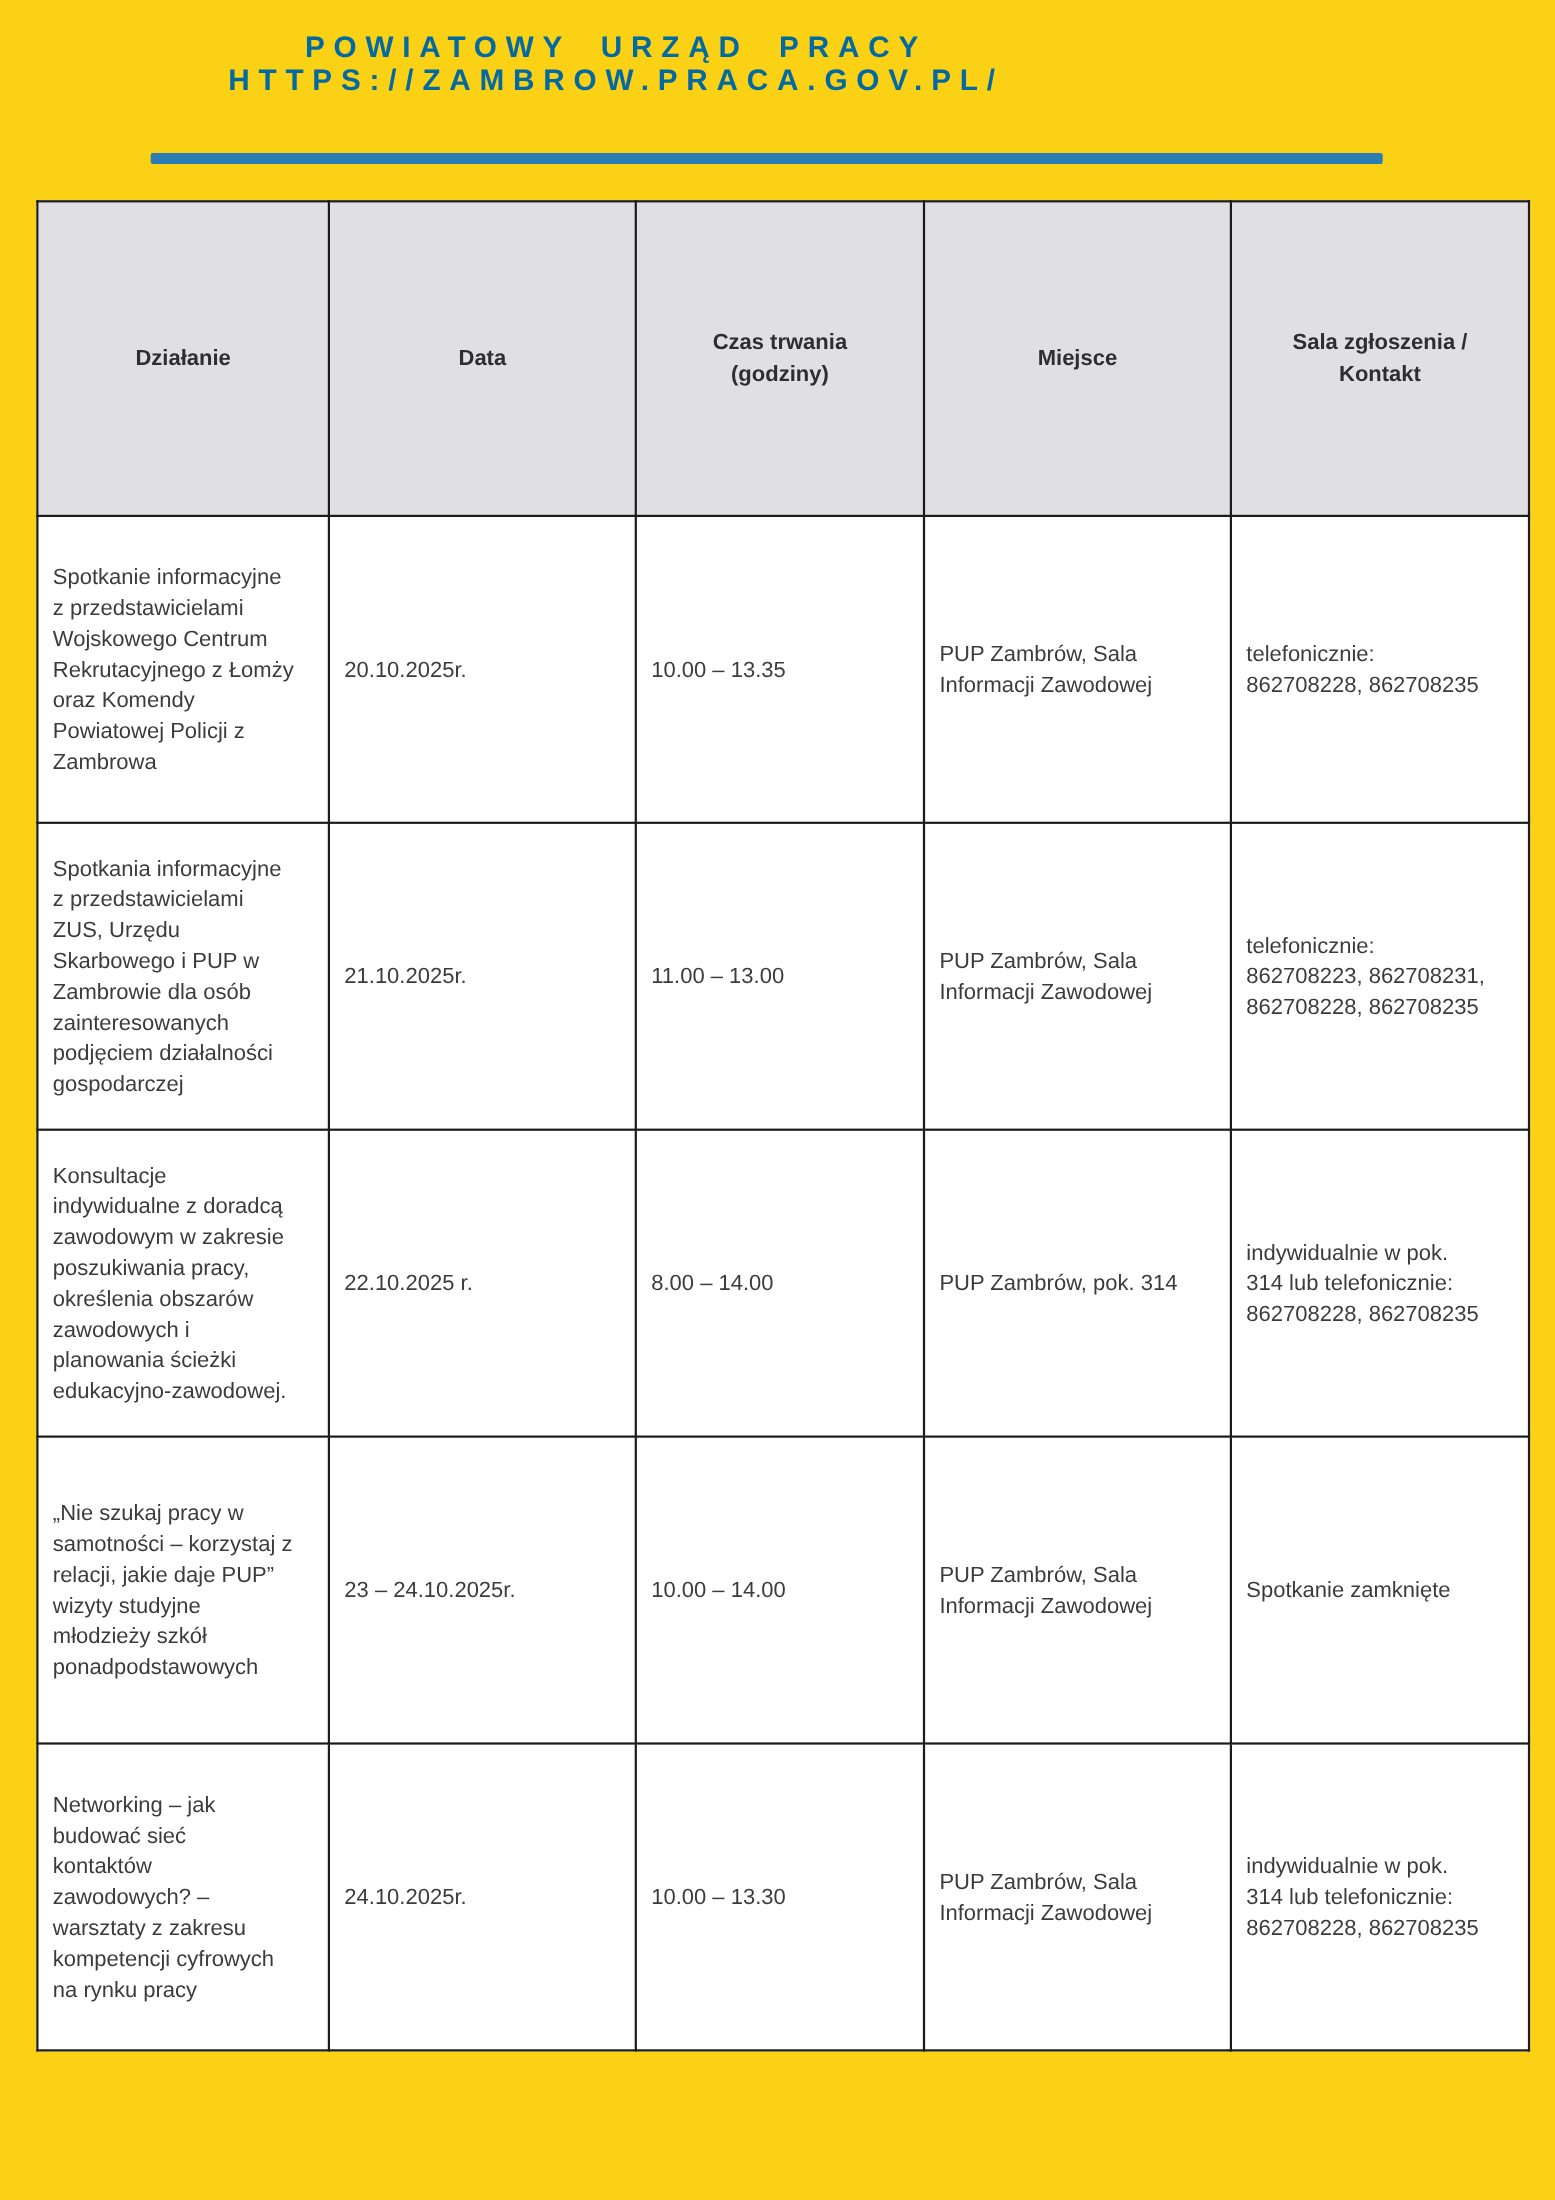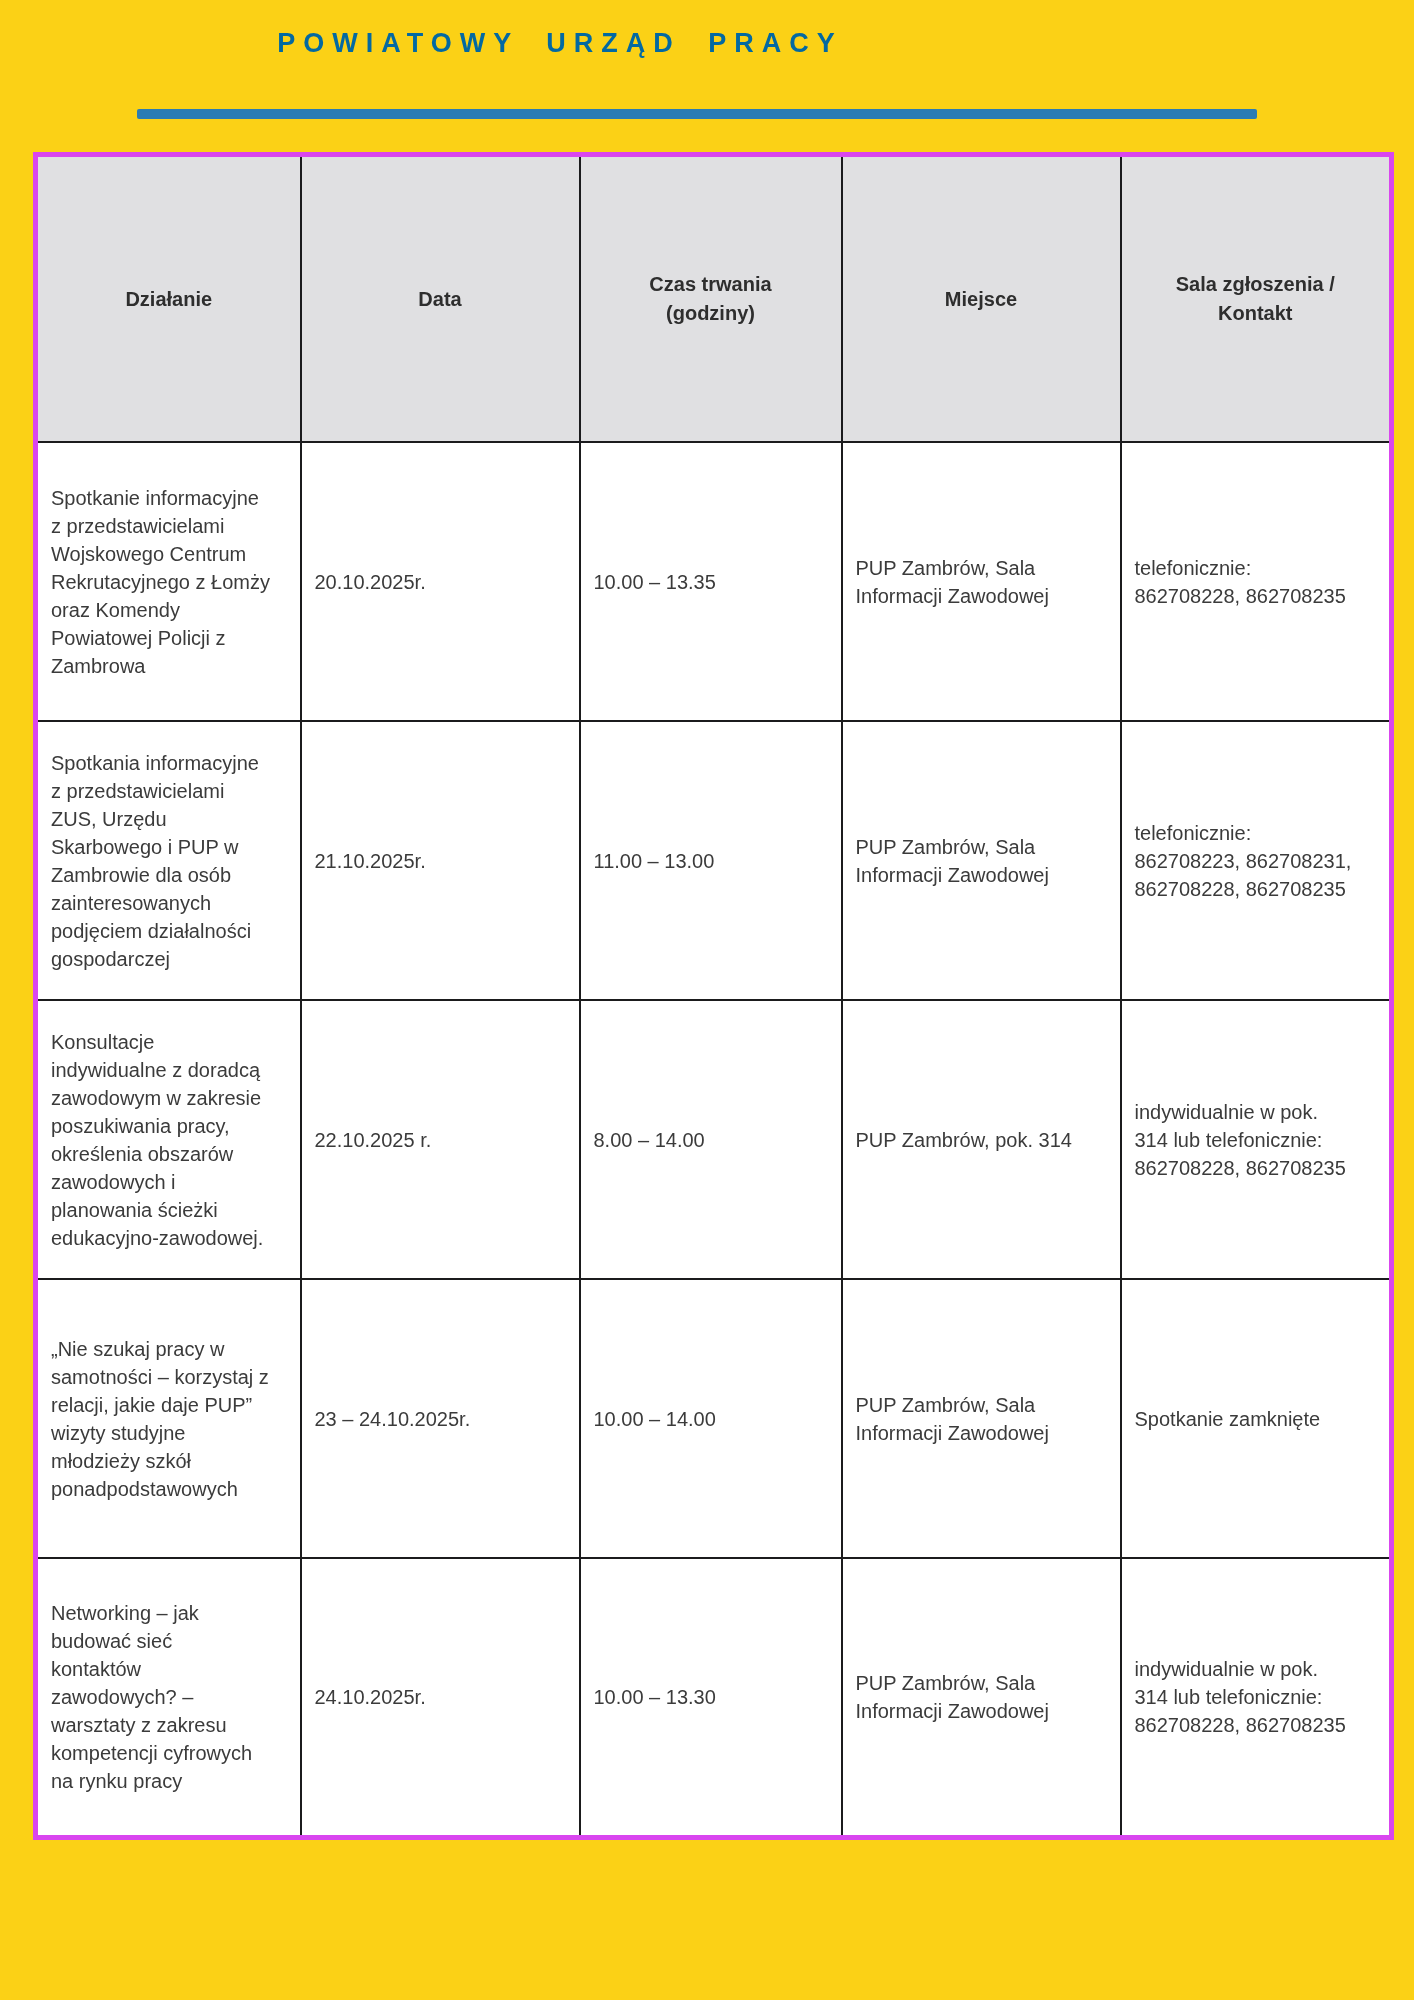--- a/index.html
+++ b/index.html
@@ -29,21 +29,21 @@
     height: 10px;
     margin: 51px 0 0 137px;
     border-radius: 2px;
   }
   table.schedule {
     border-collapse: collapse;
     table-layout: fixed;
     width: 1356px;
     margin: 33px 0 0 33px;
     background: #FFFFFF;
-    border: 5px solid #d946ef;
+    border: 1px solid #d946ef;
   }
   table.schedule th, table.schedule td {
     border: 2px solid #1B1B1D;
     vertical-align: middle;
     white-space: pre-line;
     overflow: hidden;
   }
   table.schedule th {
     background: #E0E0E2;
     color: #2E2E2E;
@@ -65,20 +65,21 @@
   table.schedule tr.data-row {
     height: 279px;
     margin-left: 28px;
   }
 </style>
 </head>
 <body style="background: rgb(251, 209, 22);">
 
 <div class="header-block">
   <div class="title-line">POWIATOWY URZĄD PRACY</div>
+  <div class="title-line">HTTPS://ZAMBROW.PRACA.GOV.PL/</div>
 </div>
 
 <div class="accent-line" id="accent-line" style="background: rgb(43, 124, 179);"></div>
 
 <table class="schedule">
   <colgroup>
     <col style="width:265px">
     <col style="width:279px">
     <col style="width:262px">
     <col style="width:279px">

